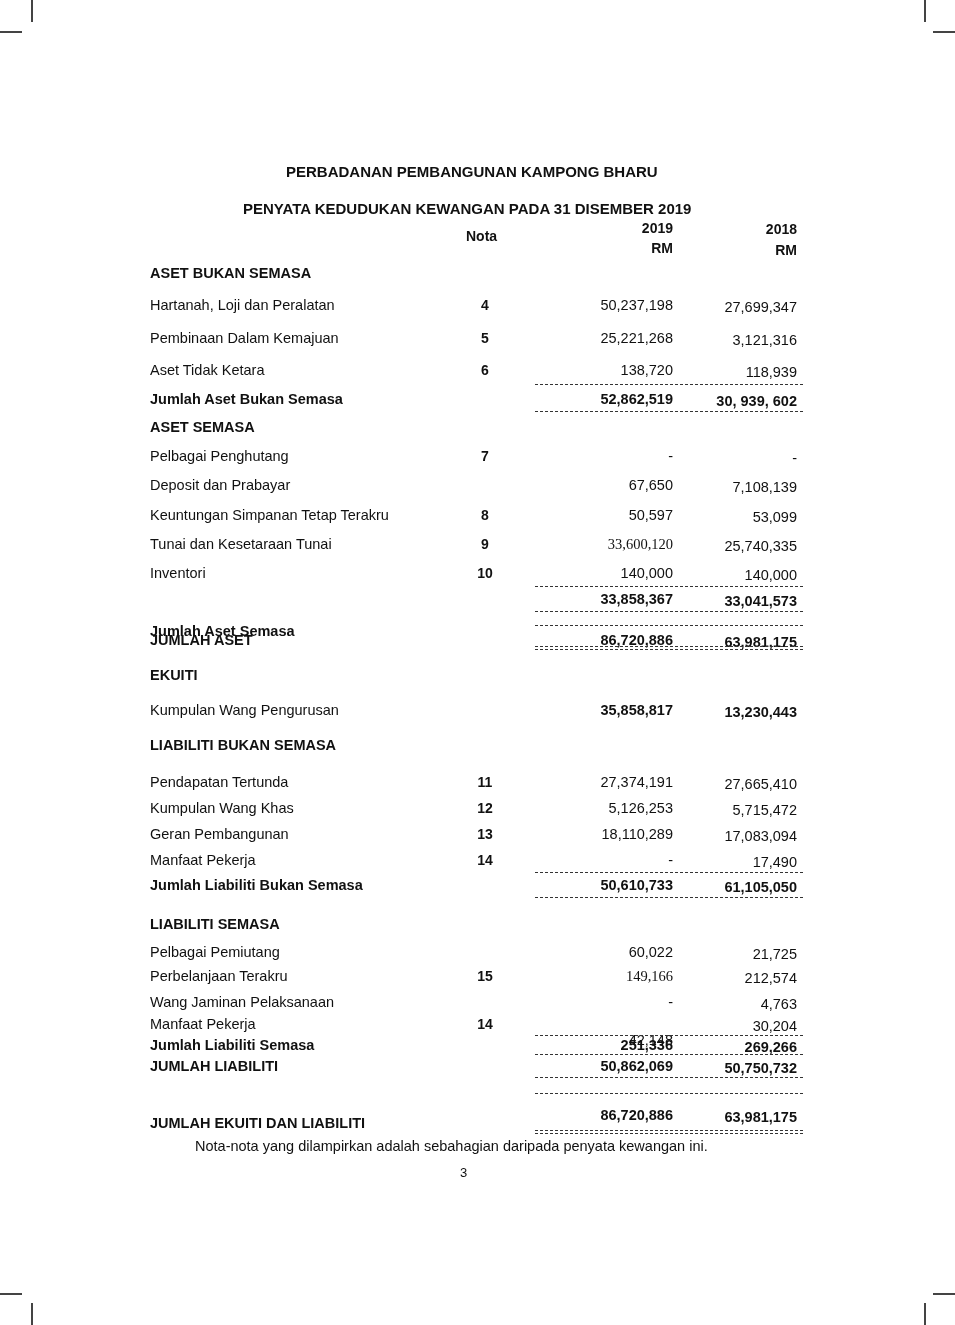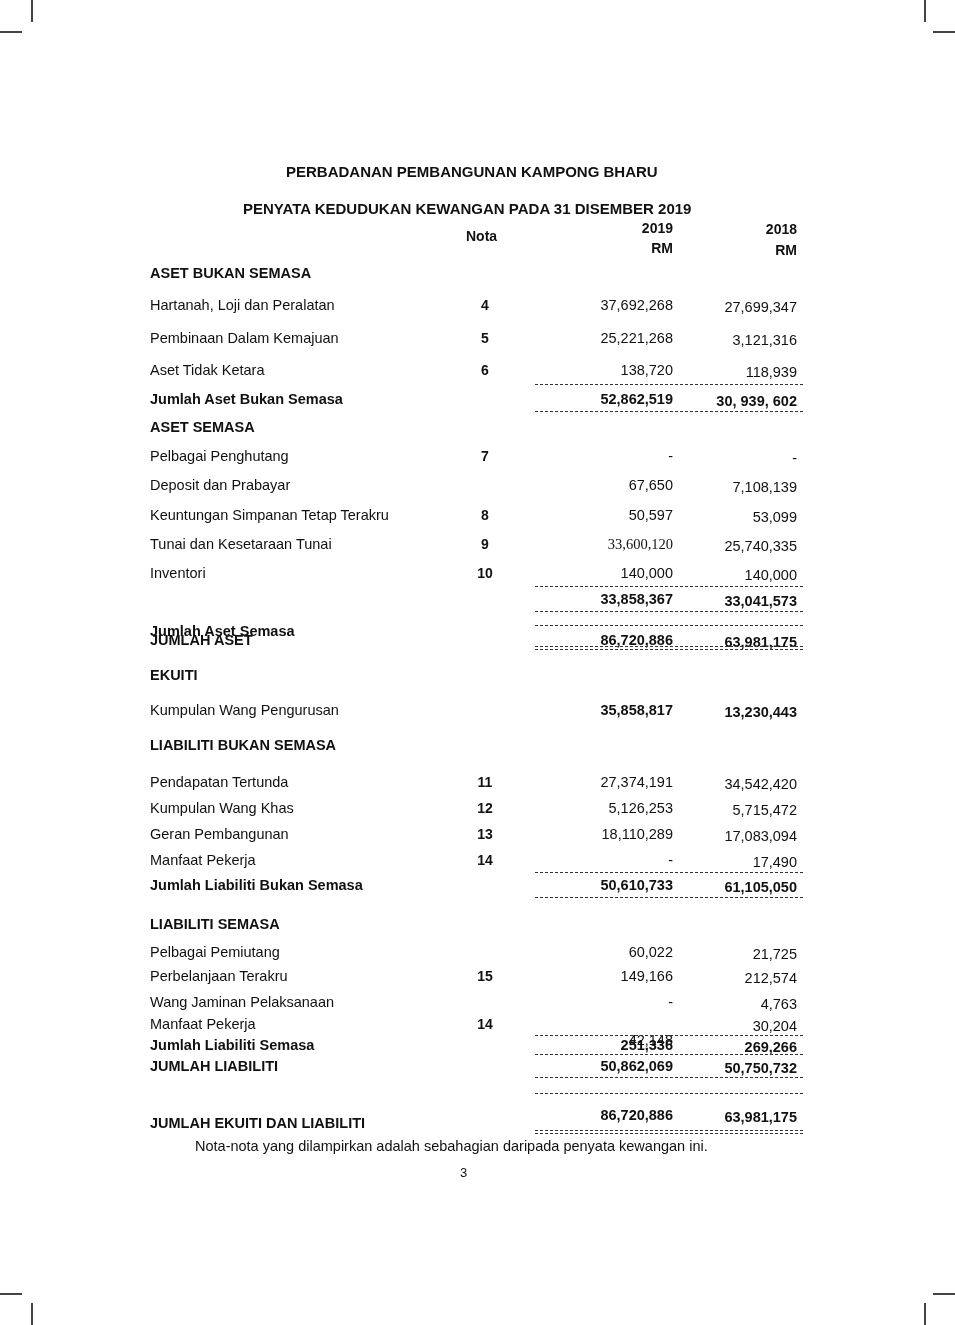--- a/index.html
+++ b/index.html
@@ -37,21 +37,21 @@
 <div class="abs hdr" style="left:466px;top:228px;text-align:left;">Nota</div>
 <div class="abs hdr" style="right:282px;top:220px;">2019</div>
 <div class="abs hdr" style="right:282px;top:240px;">RM</div>
 <div class="abs hdr" style="right:158px;top:221px;">2018</div>
 <div class="abs hdr" style="right:158px;top:242px;">RM</div>
 
 <div id="rows">
     <div class="abs lbl bold" style="top: 265px;">ASET BUKAN SEMASA</div>
     <div class="abs lbl" style="top: 297px;">Hartanah, Loji dan Peralatan</div>
     <div class="abs nota" style="top: 297px;">4</div>
-    <div class="abs v19" style="top: 297px;">37,692,268</div>
+    <div class="abs v19" style="top: 297px;">50,237,198</div>
     <div class="abs v18" style="top: 299px;">27,699,347</div>
     <div class="abs lbl" style="top: 330px;">Pembinaan Dalam Kemajuan</div>
     <div class="abs nota" style="top: 330px;">5</div>
     <div class="abs v19" style="top: 330px;">25,221,268</div>
     <div class="abs v18" style="top: 332px;">3,121,316</div>
     <div class="abs lbl" style="top: 362px;">Aset Tidak Ketara</div>
     <div class="abs nota" style="top: 362px;">6</div>
     <div class="abs v19" style="top: 362px;">138,720</div>
     <div class="abs v18" style="top: 364px;">118,939</div>
     <div class="abs lbl bold" style="top: 391px;">Jumlah Aset Bukan Semasa</div>
@@ -84,21 +84,21 @@
     <div class="abs v19 bold" style="top: 632px;">86,720,886</div>
     <div class="abs v18 bold" style="top: 634px;">63,981,175</div>
     <div class="abs lbl bold" style="top: 667px;">EKUITI</div>
     <div class="abs lbl" style="top: 702px;">Kumpulan Wang Pengurusan</div>
     <div class="abs v19 bold" style="top: 702px;">35,858,817</div>
     <div class="abs v18 bold" style="top: 704px;">13,230,443</div>
     <div class="abs lbl bold" style="top: 737px;">LIABILITI BUKAN SEMASA</div>
     <div class="abs lbl" style="top: 774px;">Pendapatan Tertunda</div>
     <div class="abs nota" style="top: 774px;">11</div>
     <div class="abs v19" style="top: 774px;">27,374,191</div>
-    <div class="abs v18" style="top: 776px;">34,542,420</div>
+    <div class="abs v18" style="top: 776px;">27,665,410</div>
     <div class="abs lbl" style="top: 800px;">Kumpulan Wang Khas</div>
     <div class="abs nota" style="top: 800px;">12</div>
     <div class="abs v19" style="top: 800px;">5,126,253</div>
     <div class="abs v18" style="top: 802px;">5,715,472</div>
     <div class="abs lbl" style="top: 826px;">Geran Pembangunan</div>
     <div class="abs nota" style="top: 826px;">13</div>
     <div class="abs v19" style="top: 826px;">18,110,289</div>
     <div class="abs v18" style="top: 828px;">17,083,094</div>
     <div class="abs lbl" style="top: 852px;">Manfaat Pekerja</div>
     <div class="abs nota" style="top: 852px;">14</div>
@@ -106,21 +106,21 @@
     <div class="abs v18" style="top: 854px;">17,490</div>
     <div class="abs lbl bold" style="top: 877px;">Jumlah Liabiliti Bukan Semasa</div>
     <div class="abs v19 bold" style="top: 877px;">50,610,733</div>
     <div class="abs v18 bold" style="top: 879px;">61,105,050</div>
     <div class="abs lbl bold" style="top: 916px;">LIABILITI SEMASA</div>
     <div class="abs lbl" style="top: 944px;">Pelbagai Pemiutang</div>
     <div class="abs v19" style="top: 944px;">60,022</div>
     <div class="abs v18" style="top: 946px;">21,725</div>
     <div class="abs lbl" style="top: 968px;">Perbelanjaan Terakru</div>
     <div class="abs nota" style="top: 968px;">15</div>
-    <div class="abs v19" style="top: 968px;">149,166</div>
+    <div class="abs v19" style="top: 968px; font-family: Liberation Serif, serif;">149,166</div>
     <div class="abs v18" style="top: 970px;">212,574</div>
     <div class="abs lbl" style="top: 994px;">Wang Jaminan Pelaksanaan</div>
     <div class="abs v19" style="top: 994px;">-</div>
     <div class="abs v18" style="top: 996px;">4,763</div>
     <div class="abs lbl" style="top: 1016px;">Manfaat Pekerja</div>
     <div class="abs nota" style="top: 1016px;">14</div>
     <div class="abs v19" style="top: 1016px; margin-top: 16px;">42,148</div>
     <div class="abs v18" style="top: 1018px;">30,204</div>
     <div class="abs lbl bold" style="top: 1037px;">Jumlah Liabiliti Semasa</div>
     <div class="abs v19 bold" style="top: 1037px;">251,336</div>

